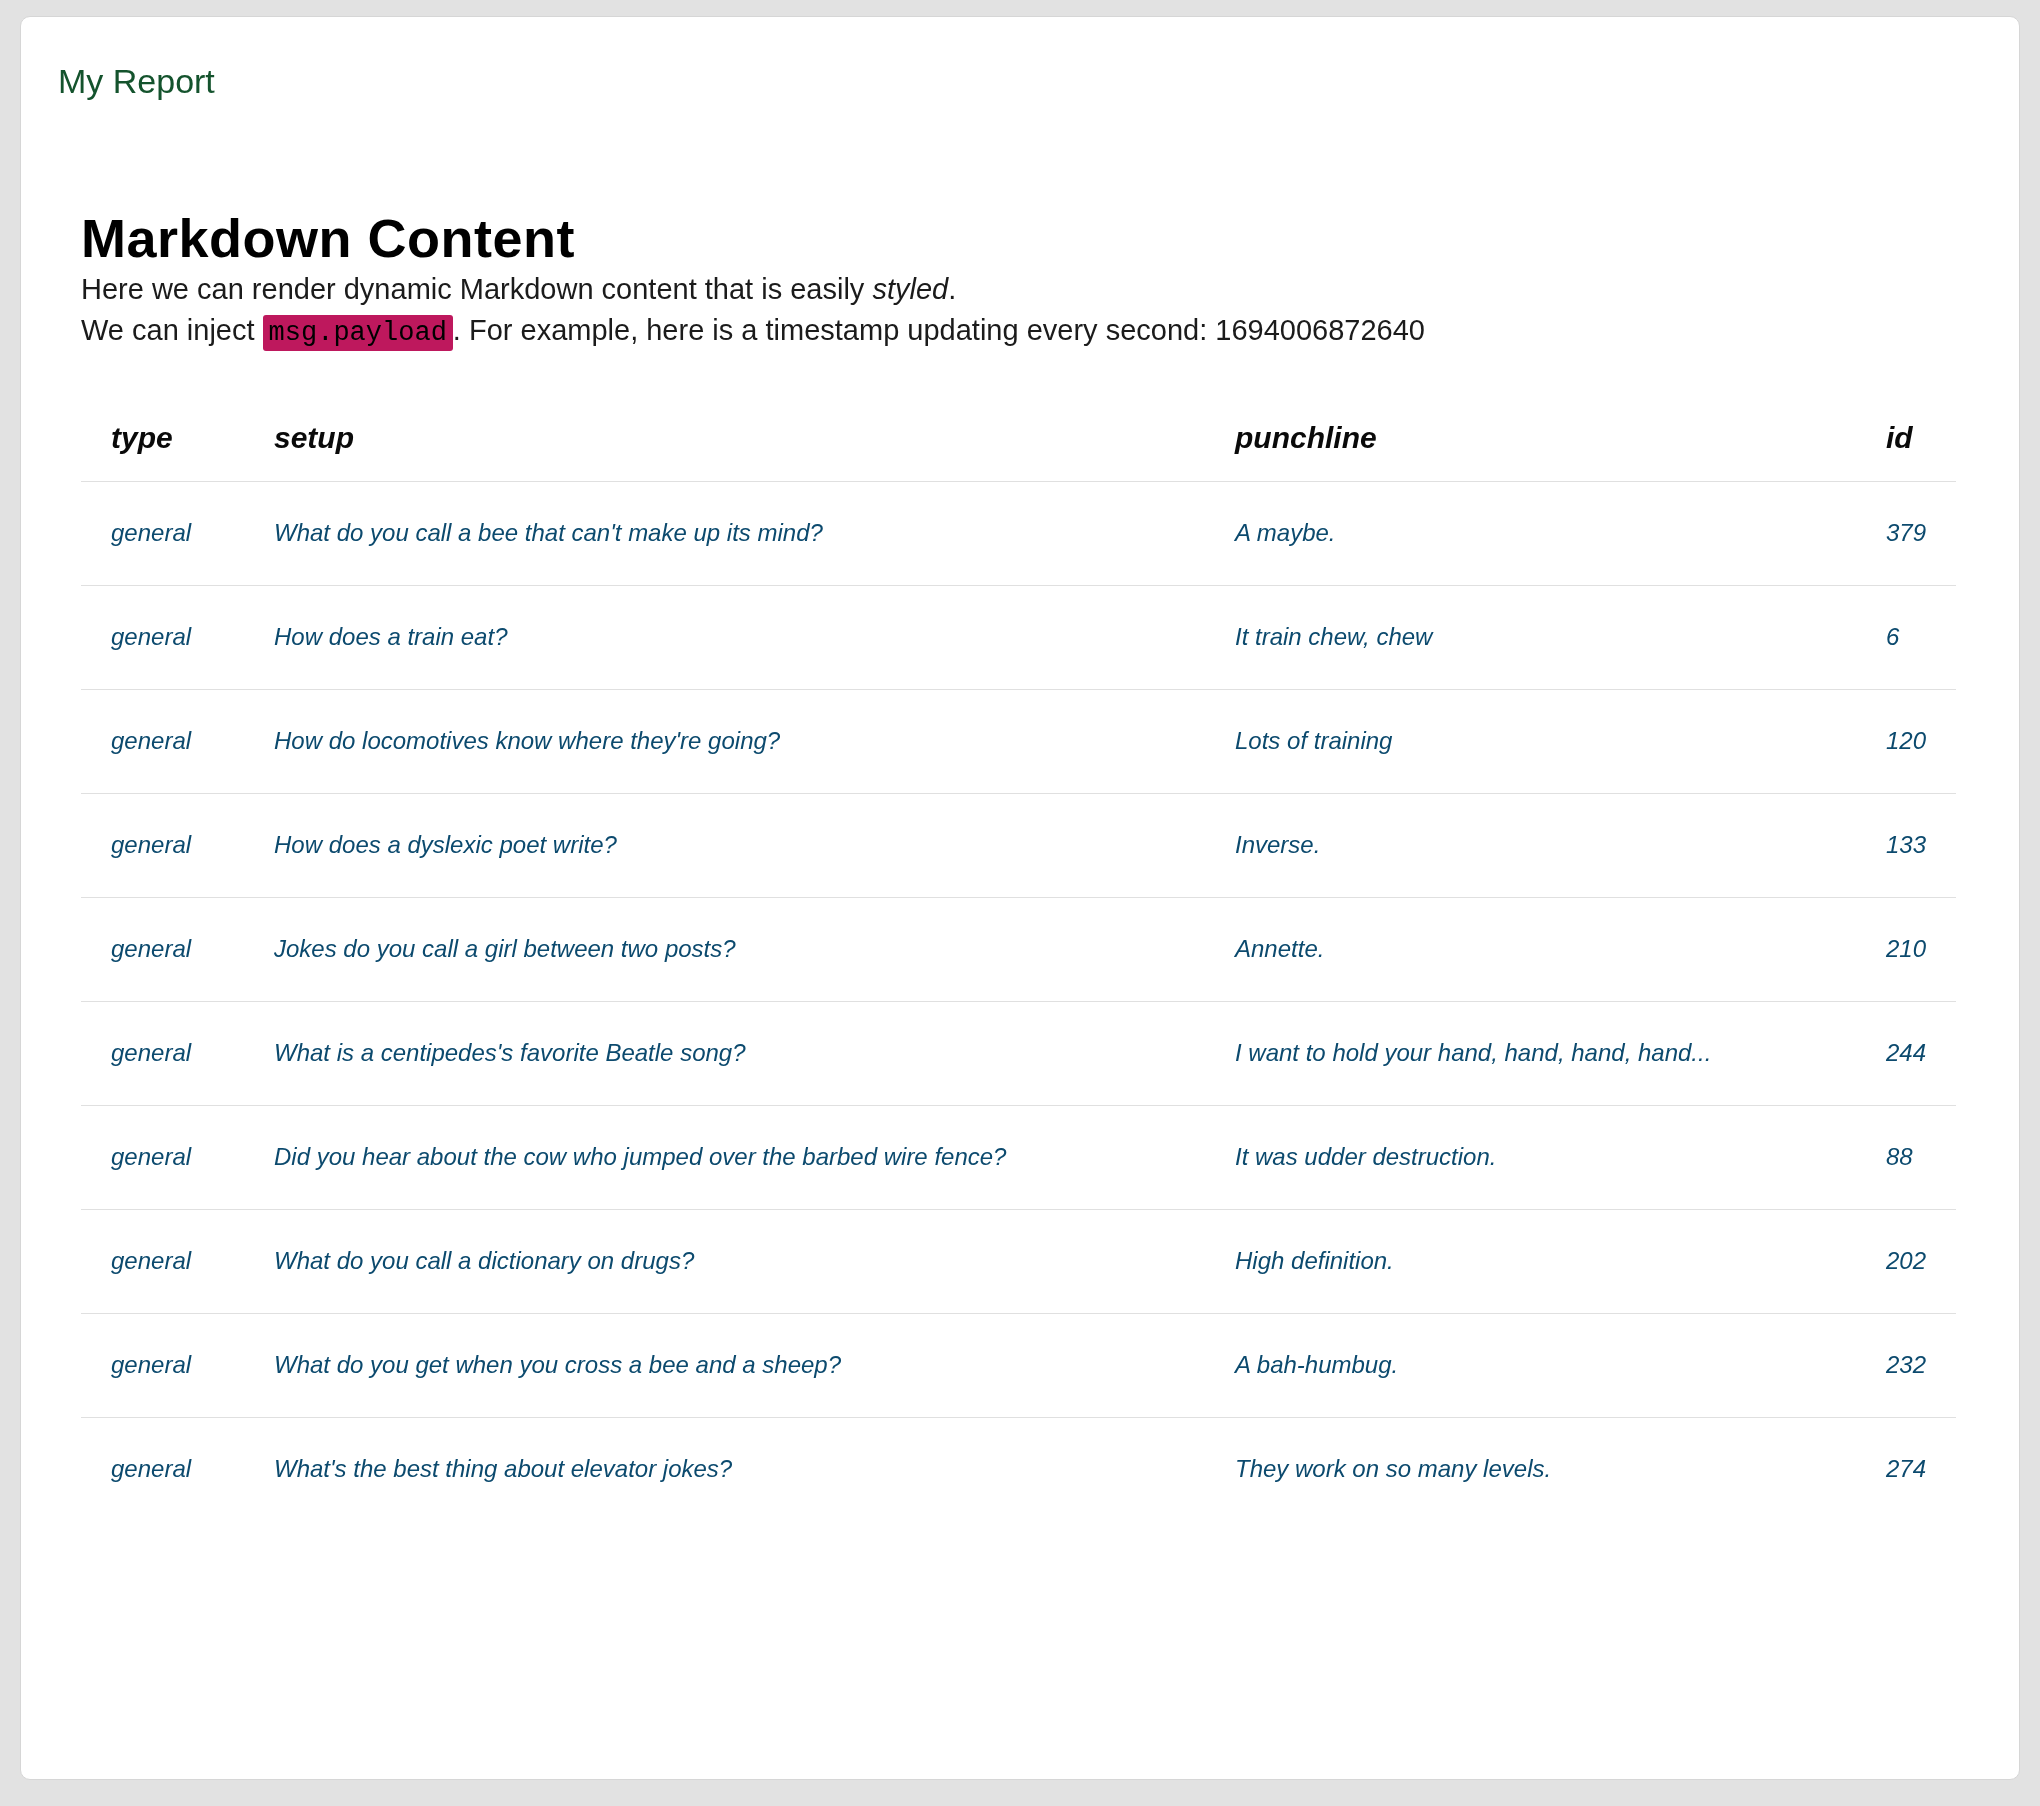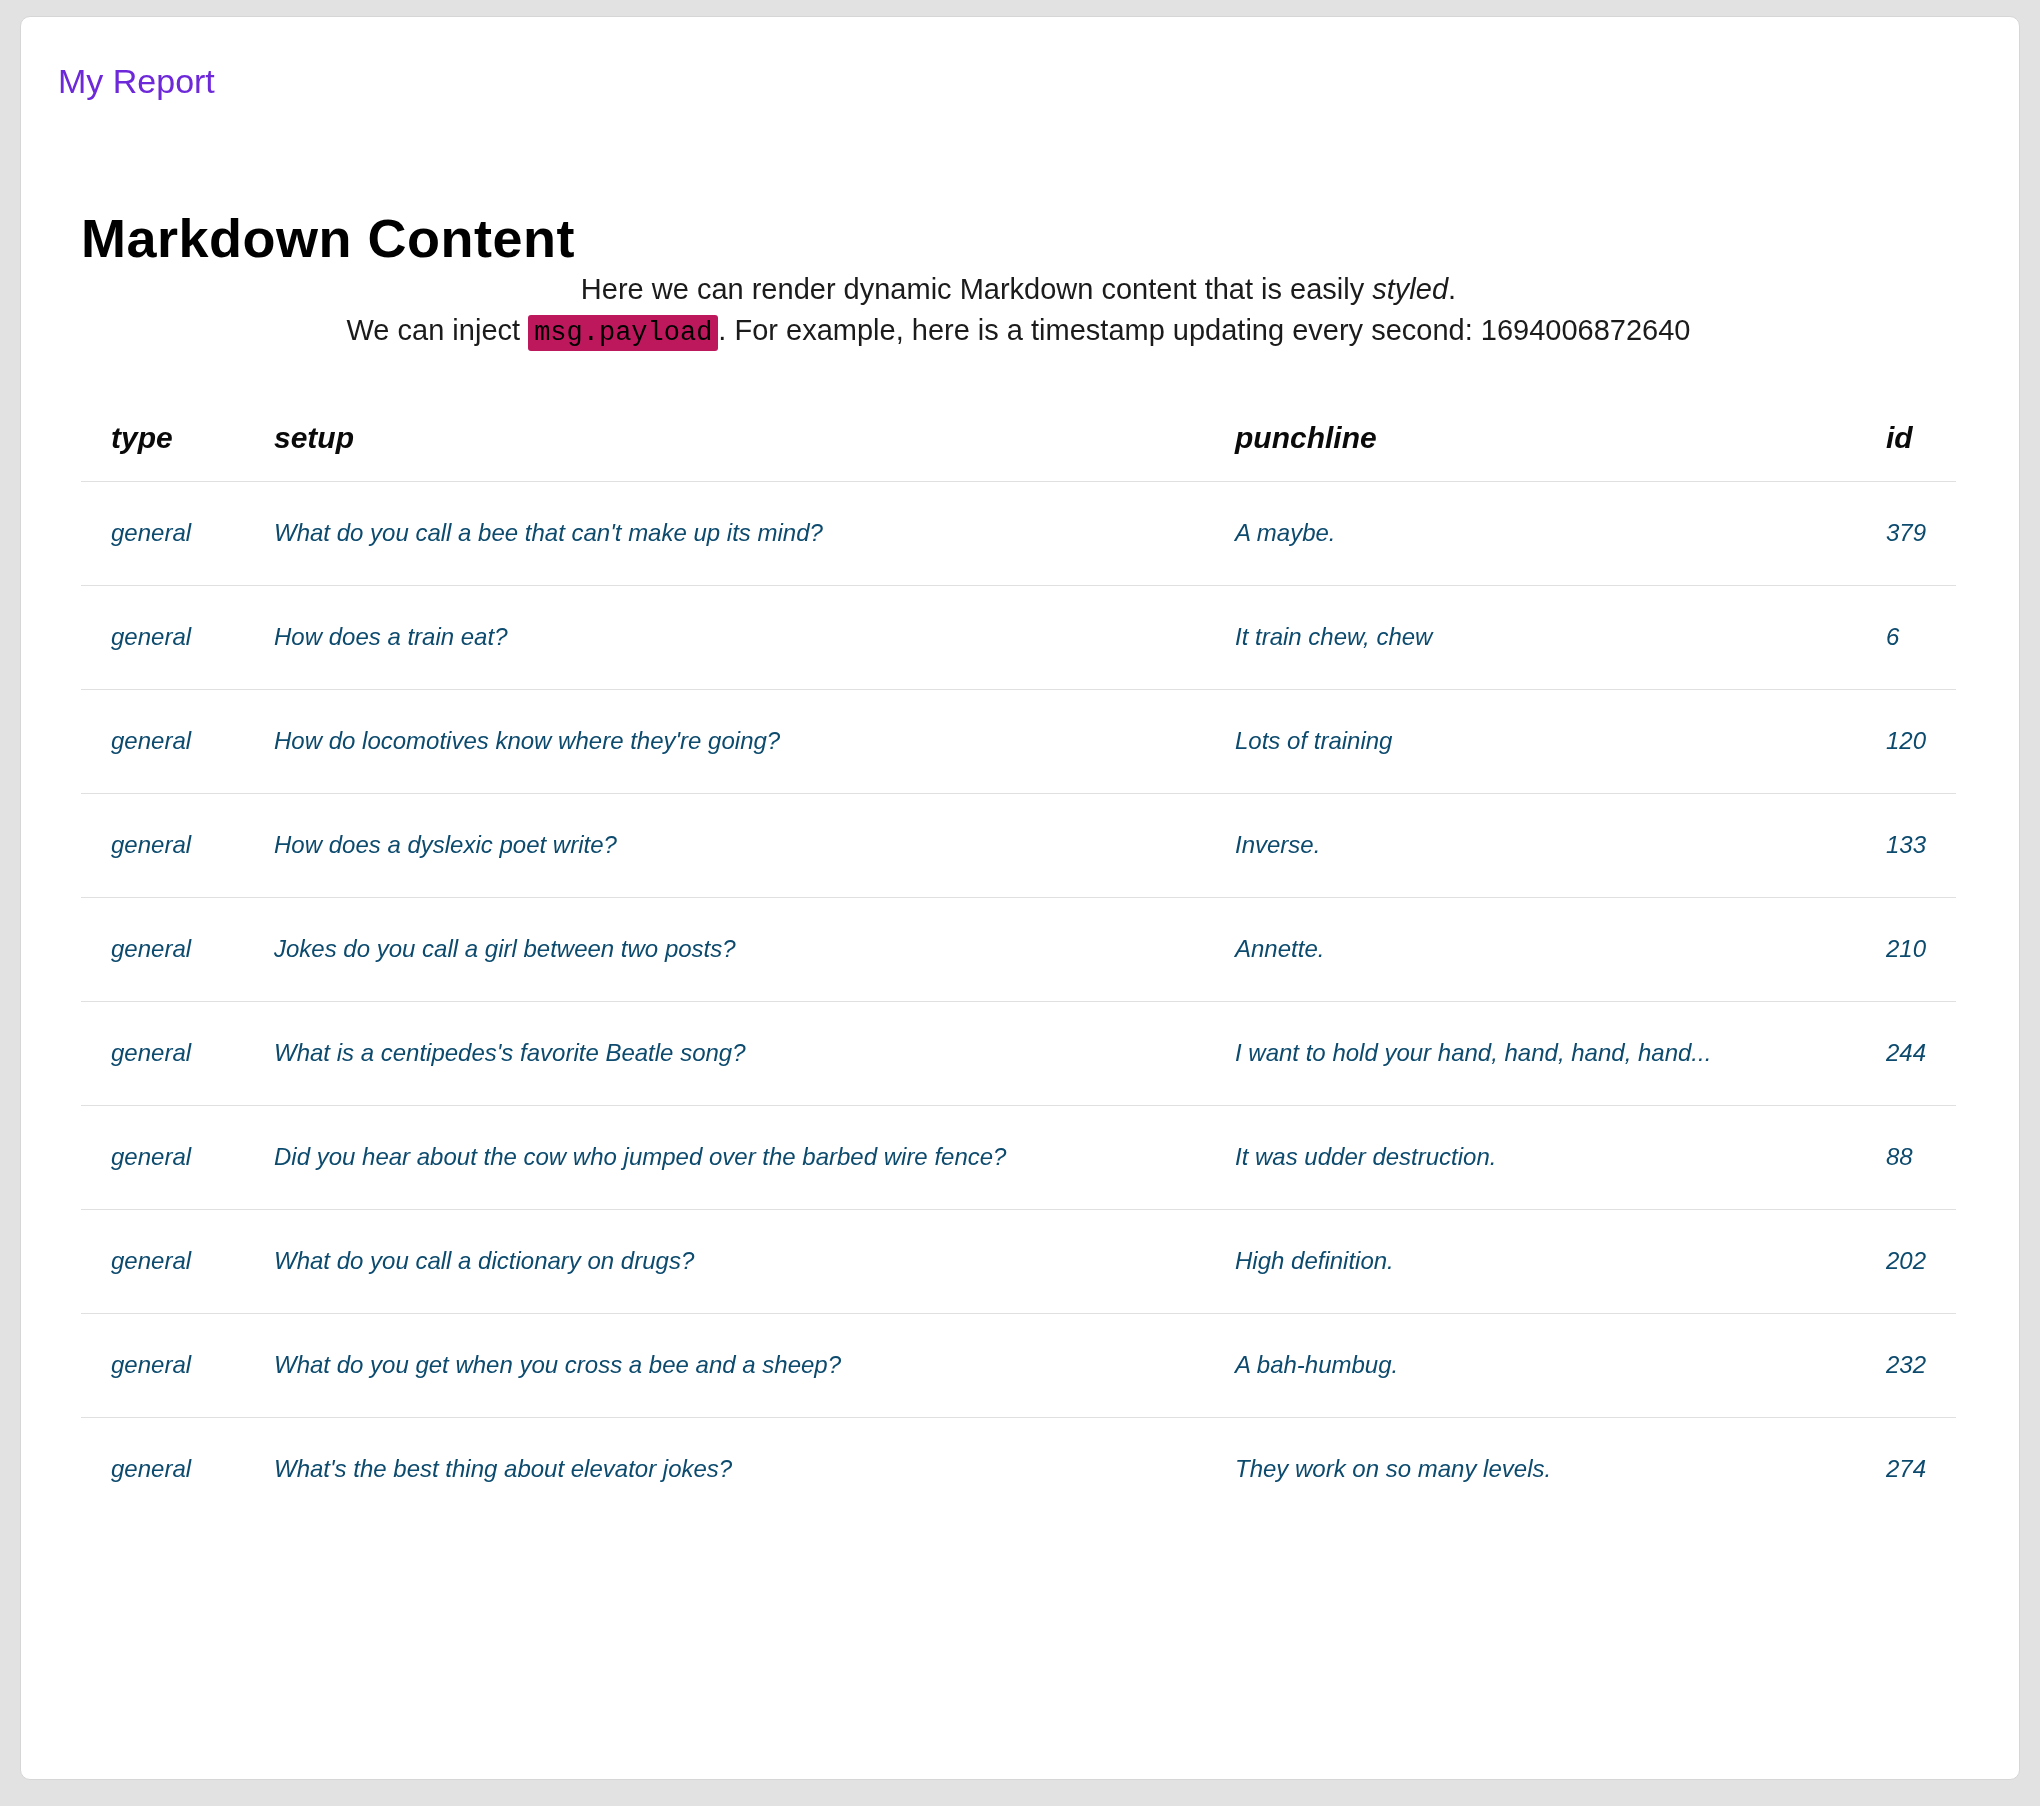--- a/index.html
+++ b/index.html
@@ -20,40 +20,39 @@
     height: 1764px;
     background: #ffffff;
     border: 1px solid #d6d6d6;
     border-radius: 10px;
     padding: 42px 40px 0 37px;
     overflow: hidden;
   }
   .page-title {
     font-size: 34px;
     font-weight: 400;
-    color: #6d28d9;
+    color: #14532d;
     line-height: 1.3;
   }
   .md-section {
     margin: 0 23px;
   }
   .md-section h1 {
     font-size: 54px;
     font-weight: 700;
     color: #000000;
     margin: 104px 0 0 0;
     line-height: 1.15;
     letter-spacing: 0.5px;
   }
   .md-section p {
     font-size: 29px;
     line-height: 1.4;
     color: #1b1b1b;
     margin: 0;
-    text-align: center;
   }
   .para-1 { margin-top: 46px; }
   .para-2 { margin-top: 22px; }
   .inline-code {
     font-family: "Liberation Mono", monospace;
     font-size: 27px;
     background: #be185d;
     padding: 3px 6px;
     border-radius: 3px;
     color: #000000;

